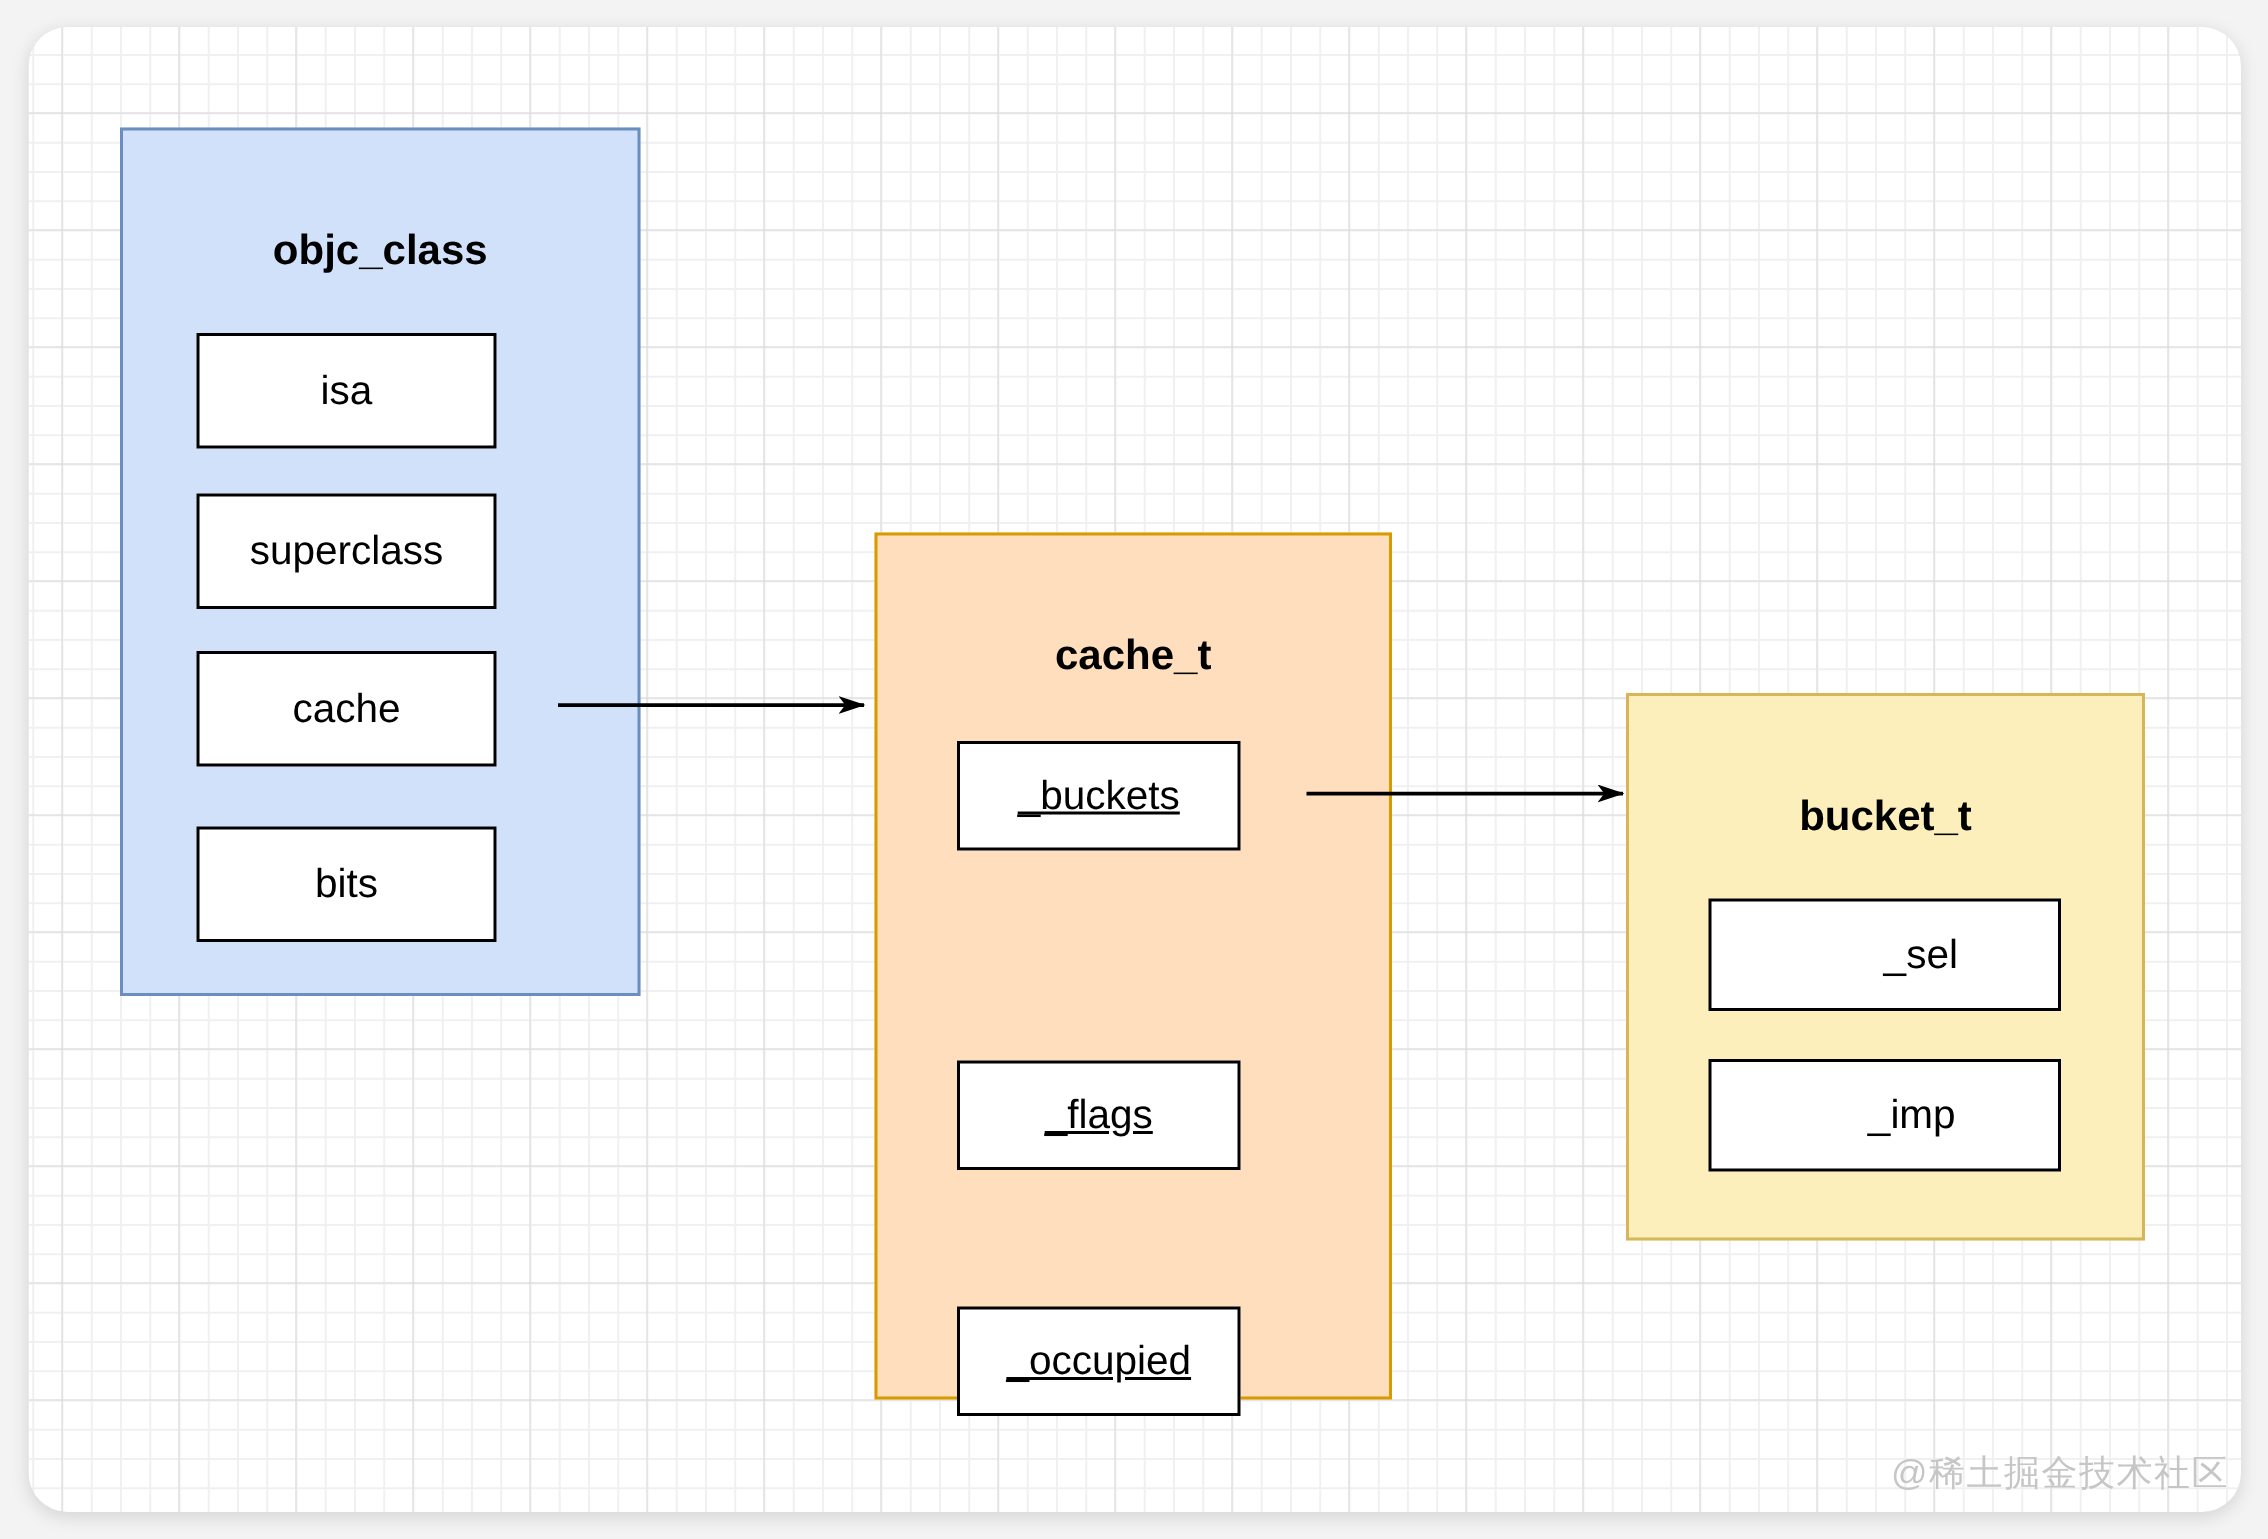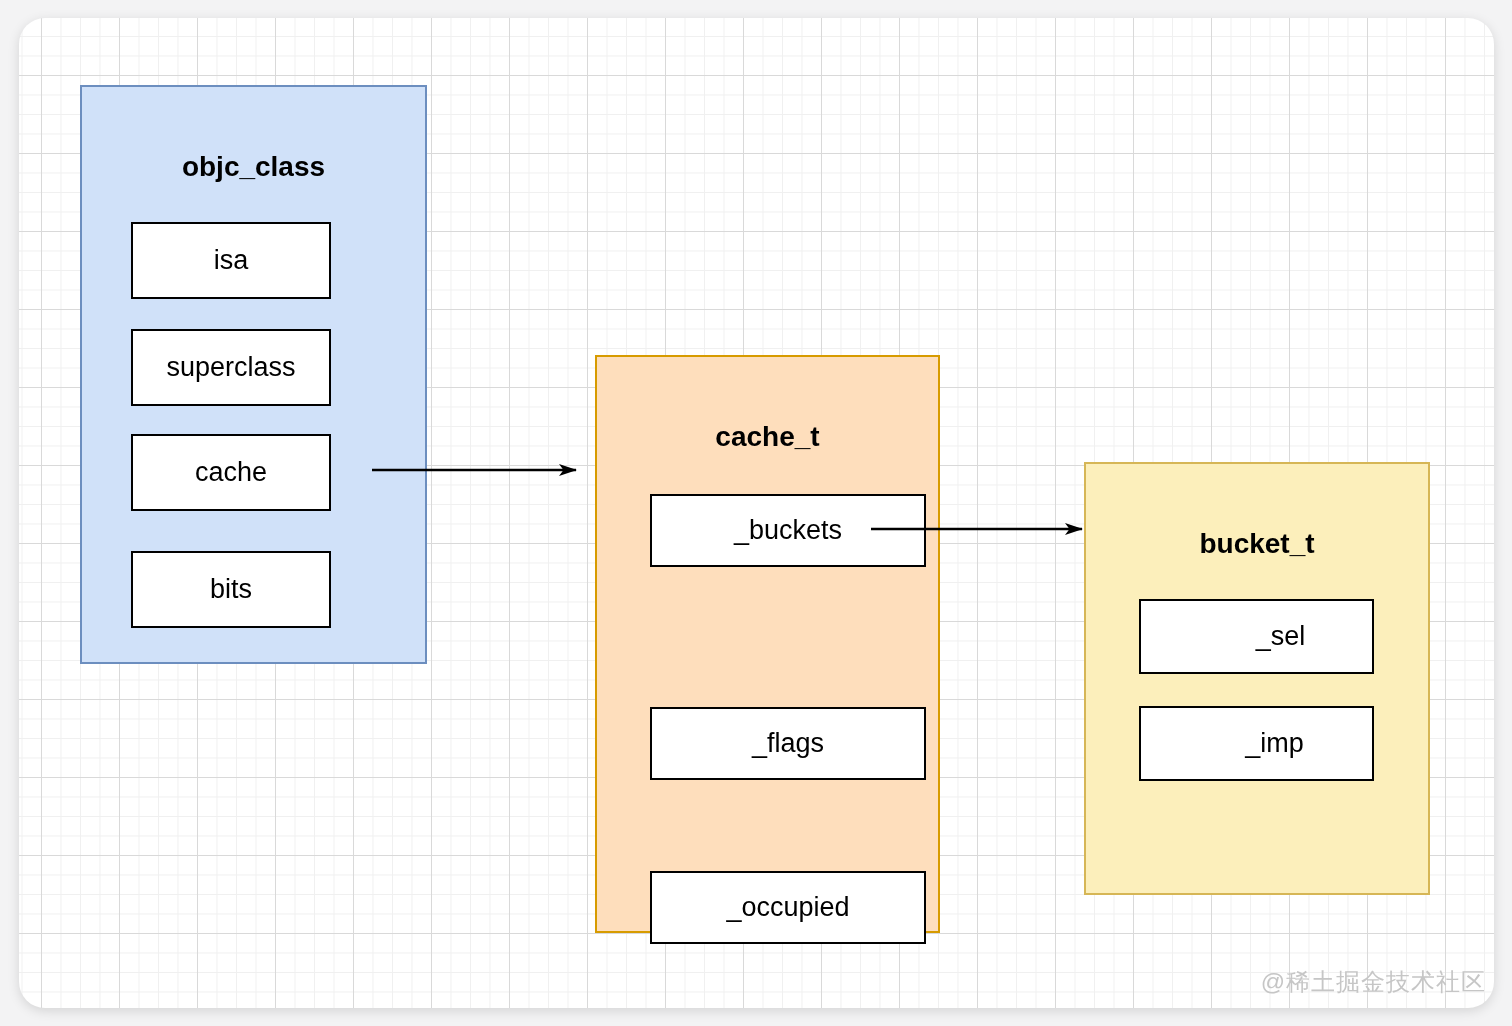--- a/index.html
+++ b/index.html
@@ -42,30 +42,30 @@
     position: absolute;
     background: #ffffff;
     border: 2.5px solid #000000;
     display: flex;
     align-items: center;
     justify-content: center;
     font-size: 27px;
     color: #000000;
   }
   #node-objc  { left: 61px;  top: 67px;  width: 347px; height: 579px; }
-  #node-cache { left: 576px; top: 337px; width: 345px; height: 578px; }
-  #node-bucket{ left: 1065px; top: 444px; width: 346px; height: 433px; }
+  #node-cache { left: 564px; top: 337px; width: 345px; height: 578px; }
+  #node-bucket{ left: 1065px; top: 444px; width: 346px; height: 365px; }
 
   #node-objc .field   { left: 49px; width: 200px; height: 77px; }
   #f-isa        { top: 135px; }
   #f-superclass { top: 242px; }
   #f-cache      { top: 347px; }
   #f-bits       { top: 464px; }
 
-  #node-cache .field  { left: 53px; width: 276px; height: 73px; }
+  #node-cache .field  { left: 53px; width: 189px; height: 73px; text-decoration: underline; }
   #f-buckets    { top: 137px; }
   #f-mask       { top: 243px; }
   #f-flags      { top: 350px; }
   #f-occupied   { top: 467px; margin-top: 47px; }
 
   #node-bucket .field { left: 53px; width: 235px; height: 75px; }
   #f-sel        { top: 135px; padding-left: 48px; }
   #f-imp        { top: 242px; padding-left: 36px; }
 
   .edges-svg {

